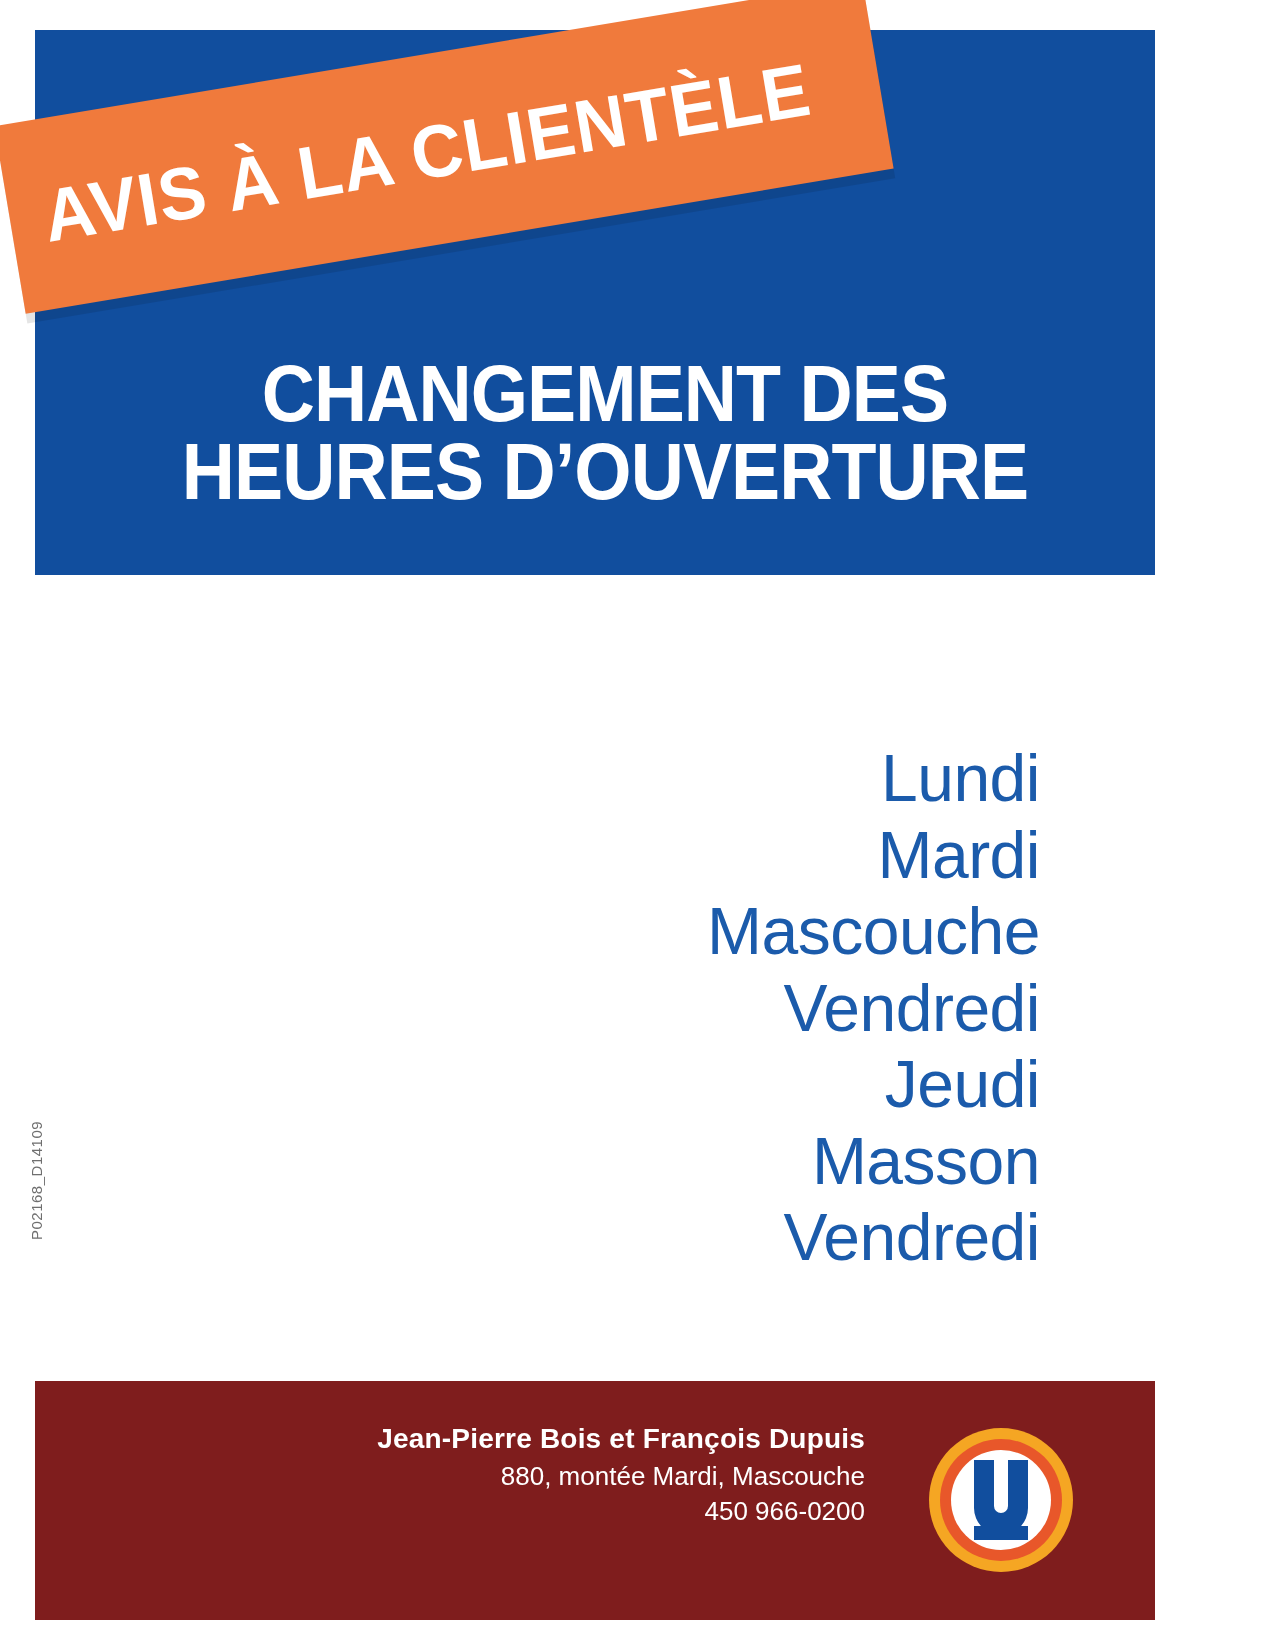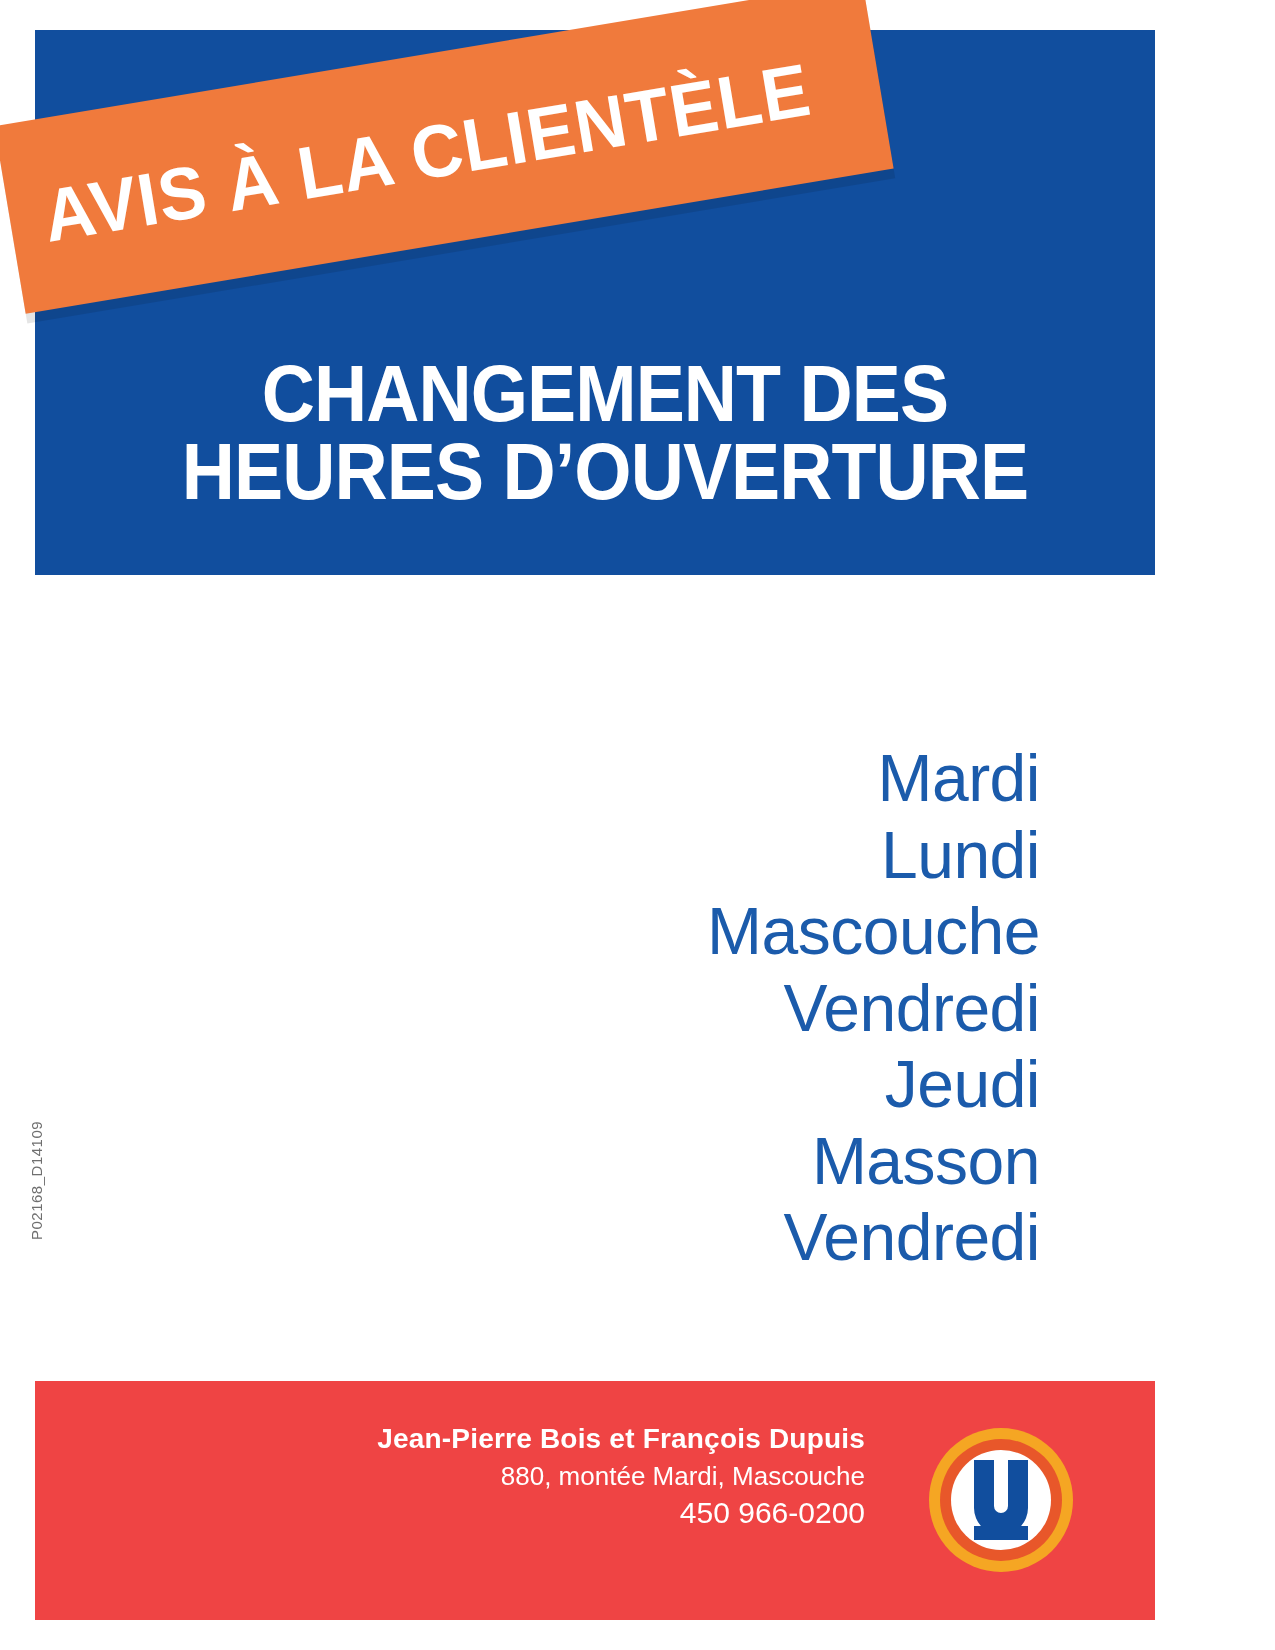--- a/index.html
+++ b/index.html
@@ -121,21 +121,21 @@
     white-space: nowrap;
   }
 
   
   .footer {
     position: absolute;
     left: 35px;
     top: 1381px;
     width: 1120px;
     height: 239px;
-    background: #ef4444;
+    background: #7f1d1d;
   }
   .footer-text {
     position: absolute;
     right: 290px;
     top: 42px;
     text-align: right;
     color: #ffffff;
     font-family: "Liberation Sans", sans-serif;
   }
   .footer-name {
@@ -143,21 +143,21 @@
     font-weight: bold;
     letter-spacing: 0.2px;
     margin-bottom: 6px;
   }
   .footer-addr {
     font-size: 26px;
     font-weight: normal;
     margin-bottom: 4px;
   }
   .footer-phone {
-    font-size: 30px;
+    font-size: 26px;
     font-weight: normal;
   }
 
   
   .logo {
     position: absolute;
     right: 80px;
     top: 45px;
     width: 148px;
     height: 148px;
@@ -175,22 +175,22 @@
     <div class="ribbon"></div>
     <div class="ribbon-text">AVIS À LA CLIENTÈLE</div>
   </div>
 
   <div class="headline">
     <span class="line">CHANGEMENT DES</span>
     <span class="line">HEURES D’OUVERTURE</span>
   </div>
 
   <div class="days">
+    <div class="day">Lundi</div>
     <div class="day">Mardi</div>
-    <div class="day">Lundi</div>
     <div class="day">Mascouche</div>
     <div class="day">Vendredi</div>
     <div class="day">Jeudi</div>
     <div class="day">Masson</div>
     <div class="day">Vendredi</div>
   </div>
 
   <div class="side-code">P02168_D14109</div>
 
   <div class="footer">

